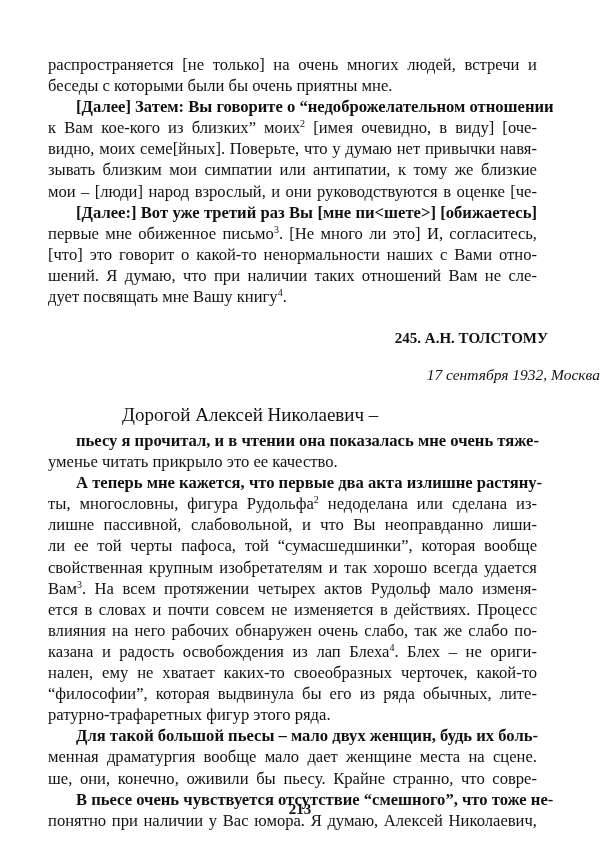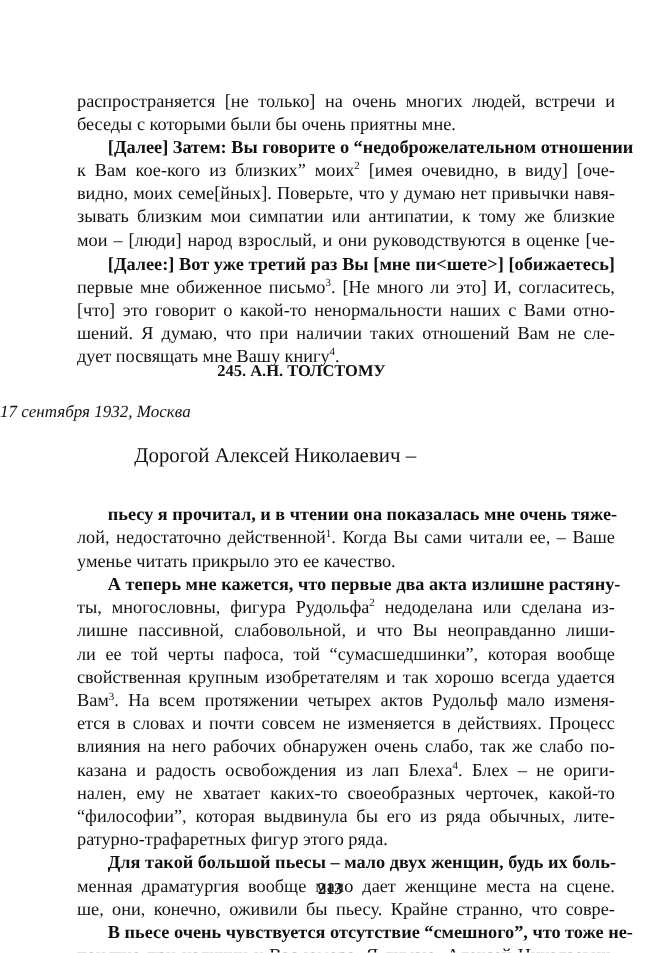--- a/index.html
+++ b/index.html
@@ -1,33 +1,33 @@
 <!DOCTYPE html>
 <html><head>
   <meta charset="utf-8">
   <style>
     html, body { margin: 0; padding: 0; background: #ffffff; }
     body {
       width: 600px; height: 866px; overflow: hidden; position: relative;
       font-family: "Liberation Serif", serif; color: #111;
     }
     .page {
-      position: absolute; left: 70px; top: 54px; width: 489px;
-      font-size: 16.6px; line-height: 21.1px; margin-top: 27px;
+      position: absolute; left: 48px; top: 54px; width: 489px;
+      font-size: 16.6px; line-height: 21.1px;
     }
     .line { white-space: nowrap; text-align: justify; text-align-last: justify; display: block; height: 21.1px; }
     .line.last { text-align-last: left; }
     .indent { padding-left: 28px; font-weight: bold; }
     sup { font-size: 10px; line-height: 0; vertical-align: 6px; }
     .heading {
-      position: absolute; left: 0; width: 548px; text-align: center;
+      position: absolute; left: 0; width: 548px; text-align: right;
       font-weight: bold; font-size: 15px; top: 330px;
     }
     .dateline {
-      position: absolute; left: 0; width: 600px; text-align: left;
+      position: absolute; left: 0; width: 600px; text-align: right;
       font-style: italic; font-size: 15.5px; top: 366px;
     }
     .salutation {
       position: absolute; left: 122px; top: 404px; font-size: 19px;
     }
     .page2 { top: 430px; }
     .pagenum {
       position: absolute; left: 0; width: 600px; text-align: center;
       font-weight: bold; font-size: 15px; top: 801px;
     }
@@ -49,21 +49,20 @@
     <span class="line"><span>шений. Я думаю, что при наличии таких отношений Вам не сле-</span></span>
     <span class="line last"><span>дует посвящать мне Вашу книгу</span><sup>4</sup><span>.</span></span>
   </div>
 
 <div class="heading">245. А.Н. ТОЛСТОМУ</div>
 <div class="dateline">17 сентября 1932, Москва</div>
 <div class="salutation">Дорогой Алексей Николаевич –</div>
 
 <div class="page page2" id="body-block">
     <span class="line indent"><span>пьесу я прочитал, и в чтении она показалась мне очень тяже-</span></span>
-    <span class="line"><span>лой, недостаточно действенной</span><sup>1</sup><span>. Когда Вы сами читали ее, – Ваше</span></span>
     <span class="line last"><span>уменье читать прикрыло это ее качество.</span></span>
     <span class="line indent"><span>А теперь мне кажется, что первые два акта излишне растяну-</span></span>
     <span class="line"><span>ты, многословны, фигура Рудольфа</span><sup>2</sup><span> недоделана или сделана из-</span></span>
     <span class="line"><span>лишне пассивной, слабовольной, и что Вы неоправданно лиши-</span></span>
     <span class="line"><span>ли ее той черты пафоса, той “сумасшедшинки”, которая вообще</span></span>
     <span class="line"><span>свойственная крупным изобретателям и так хорошо всегда удается</span></span>
     <span class="line"><span>Вам</span><sup>3</sup><span>. На всем протяжении четырех актов Рудольф мало изменя-</span></span>
     <span class="line"><span>ется в словах и почти совсем не изменяется в действиях. Процесс</span></span>
     <span class="line"><span>влияния на него рабочих обнаружен очень слабо, так же слабо по-</span></span>
     <span class="line"><span>казана и радость освобождения из лап Блеха</span><sup>4</sup><span>. Блех – не ориги-</span></span>

